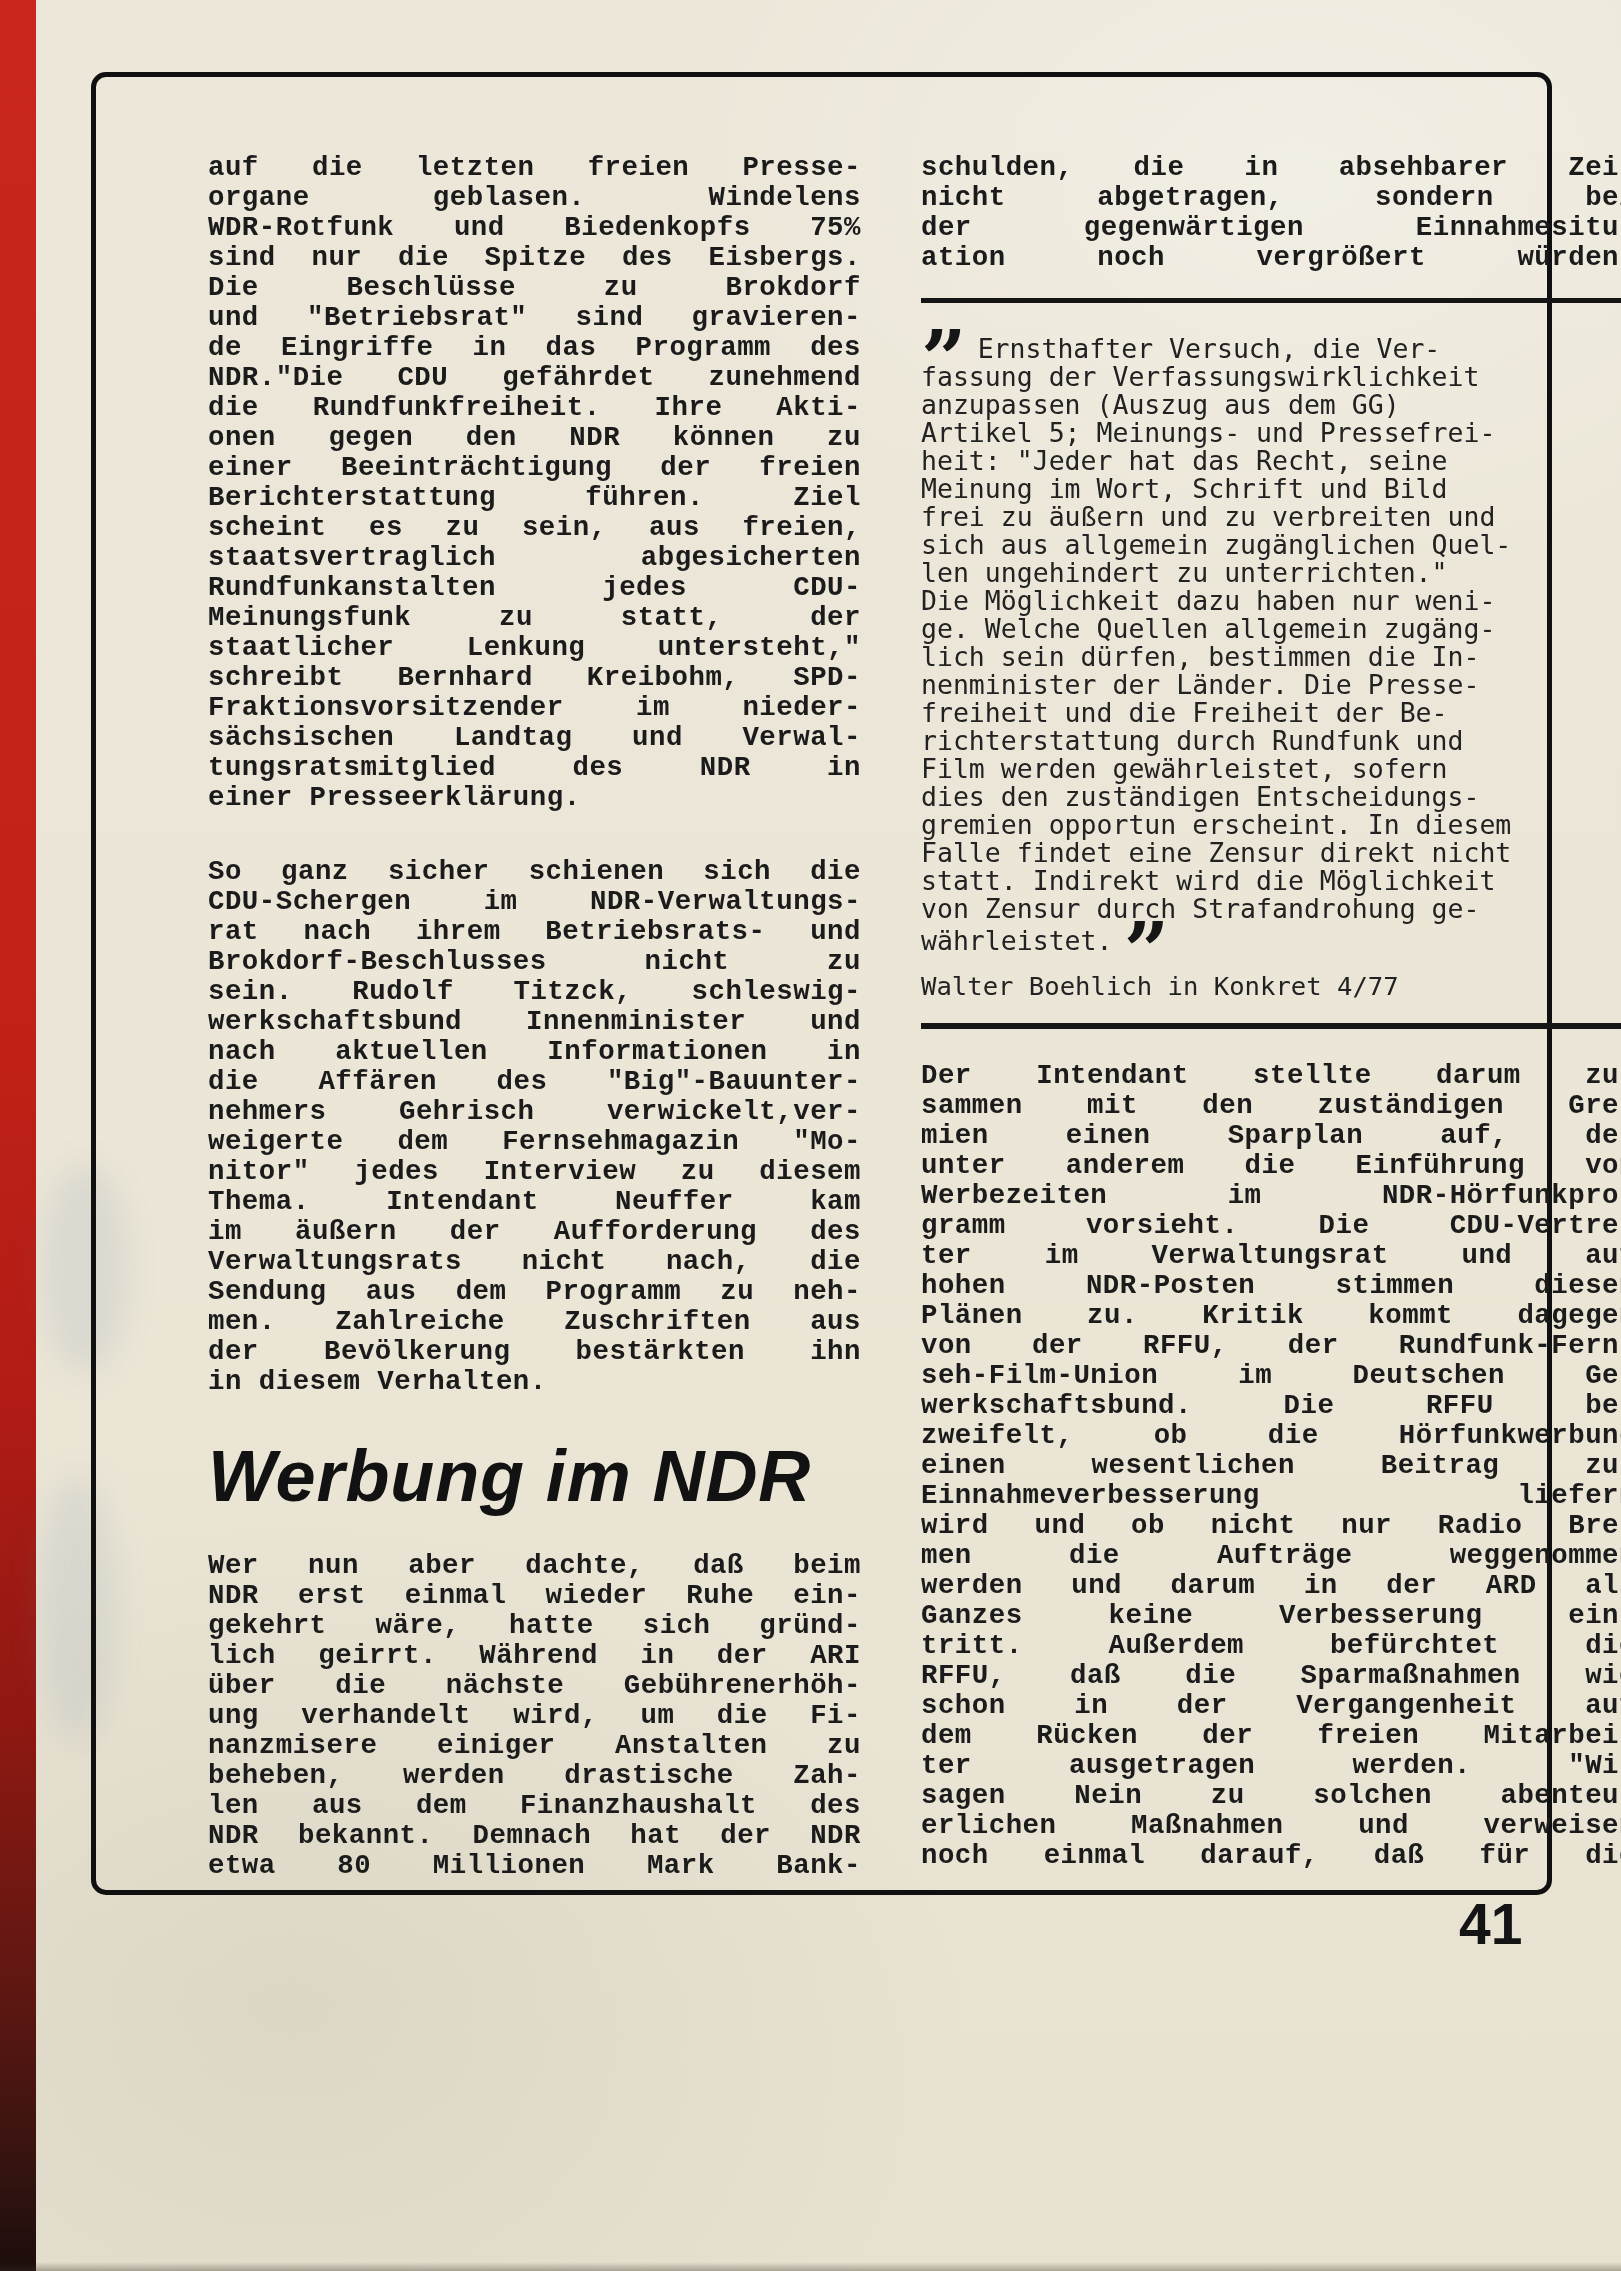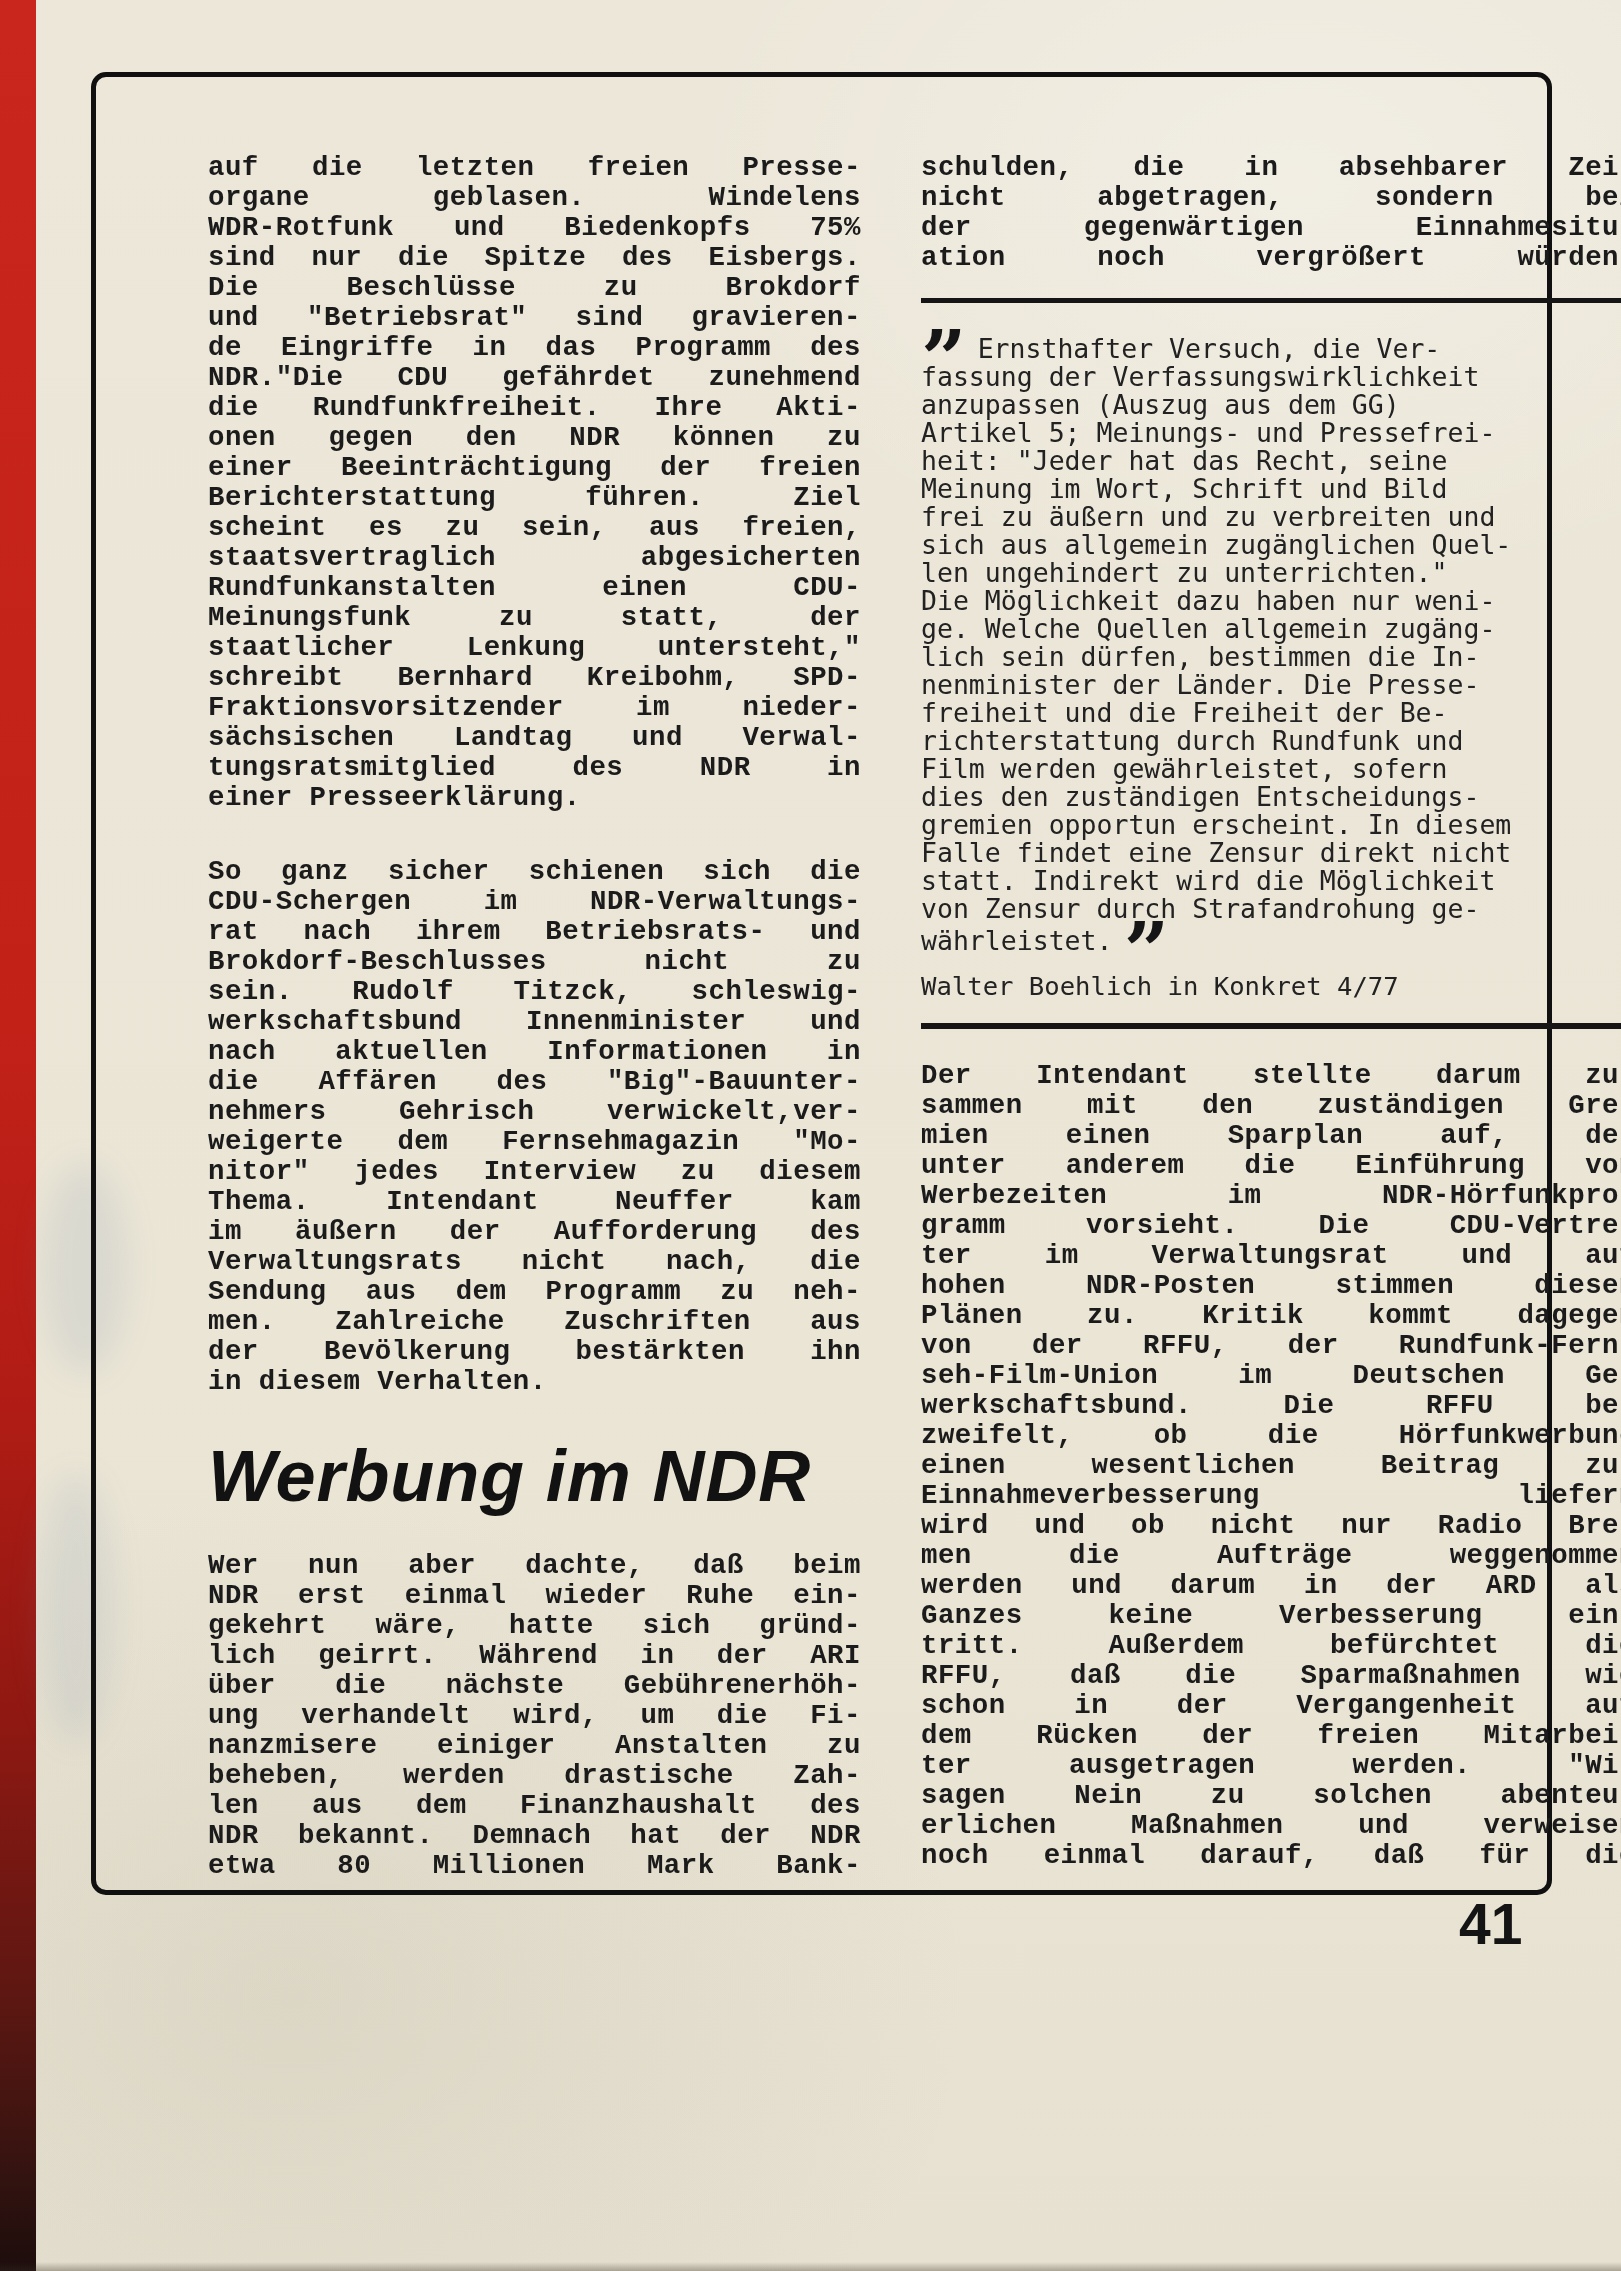--- a/index.html
+++ b/index.html
@@ -144,21 +144,21 @@
           <div class="tline">Die Beschlüsse zu Brokdorf</div>
           <div class="tline">und "Betriebsrat" sind gravieren-</div>
           <div class="tline">de Eingriffe in das Programm des</div>
           <div class="tline">NDR."Die CDU gefährdet zunehmend</div>
           <div class="tline">die Rundfunkfreiheit. Ihre Akti-</div>
           <div class="tline">onen gegen den NDR können zu</div>
           <div class="tline">einer Beeinträchtigung der freien</div>
           <div class="tline">Berichterstattung führen. Ziel</div>
           <div class="tline">scheint es zu sein, aus freien,</div>
           <div class="tline">staatsvertraglich abgesicherten</div>
-          <div class="tline">Rundfunkanstalten einen CDU-</div>
+          <div class="tline">Rundfunkanstalten jedes CDU-</div>
           <div class="tline">Meinungsfunk zu statt, der</div>
           <div class="tline">staatlicher Lenkung untersteht,"</div>
           <div class="tline">schreibt Bernhard Kreibohm, SPD-</div>
           <div class="tline">Fraktionsvorsitzender im nieder-</div>
           <div class="tline">sächsischen Landtag und Verwal-</div>
           <div class="tline">tungsratsmitglied des NDR in</div>
           <div class="tline">einer Presseerklärung.</div>
         </div>
       <div class="para gap-top">
           <div class="tline">So ganz sicher schienen sich die</div>

